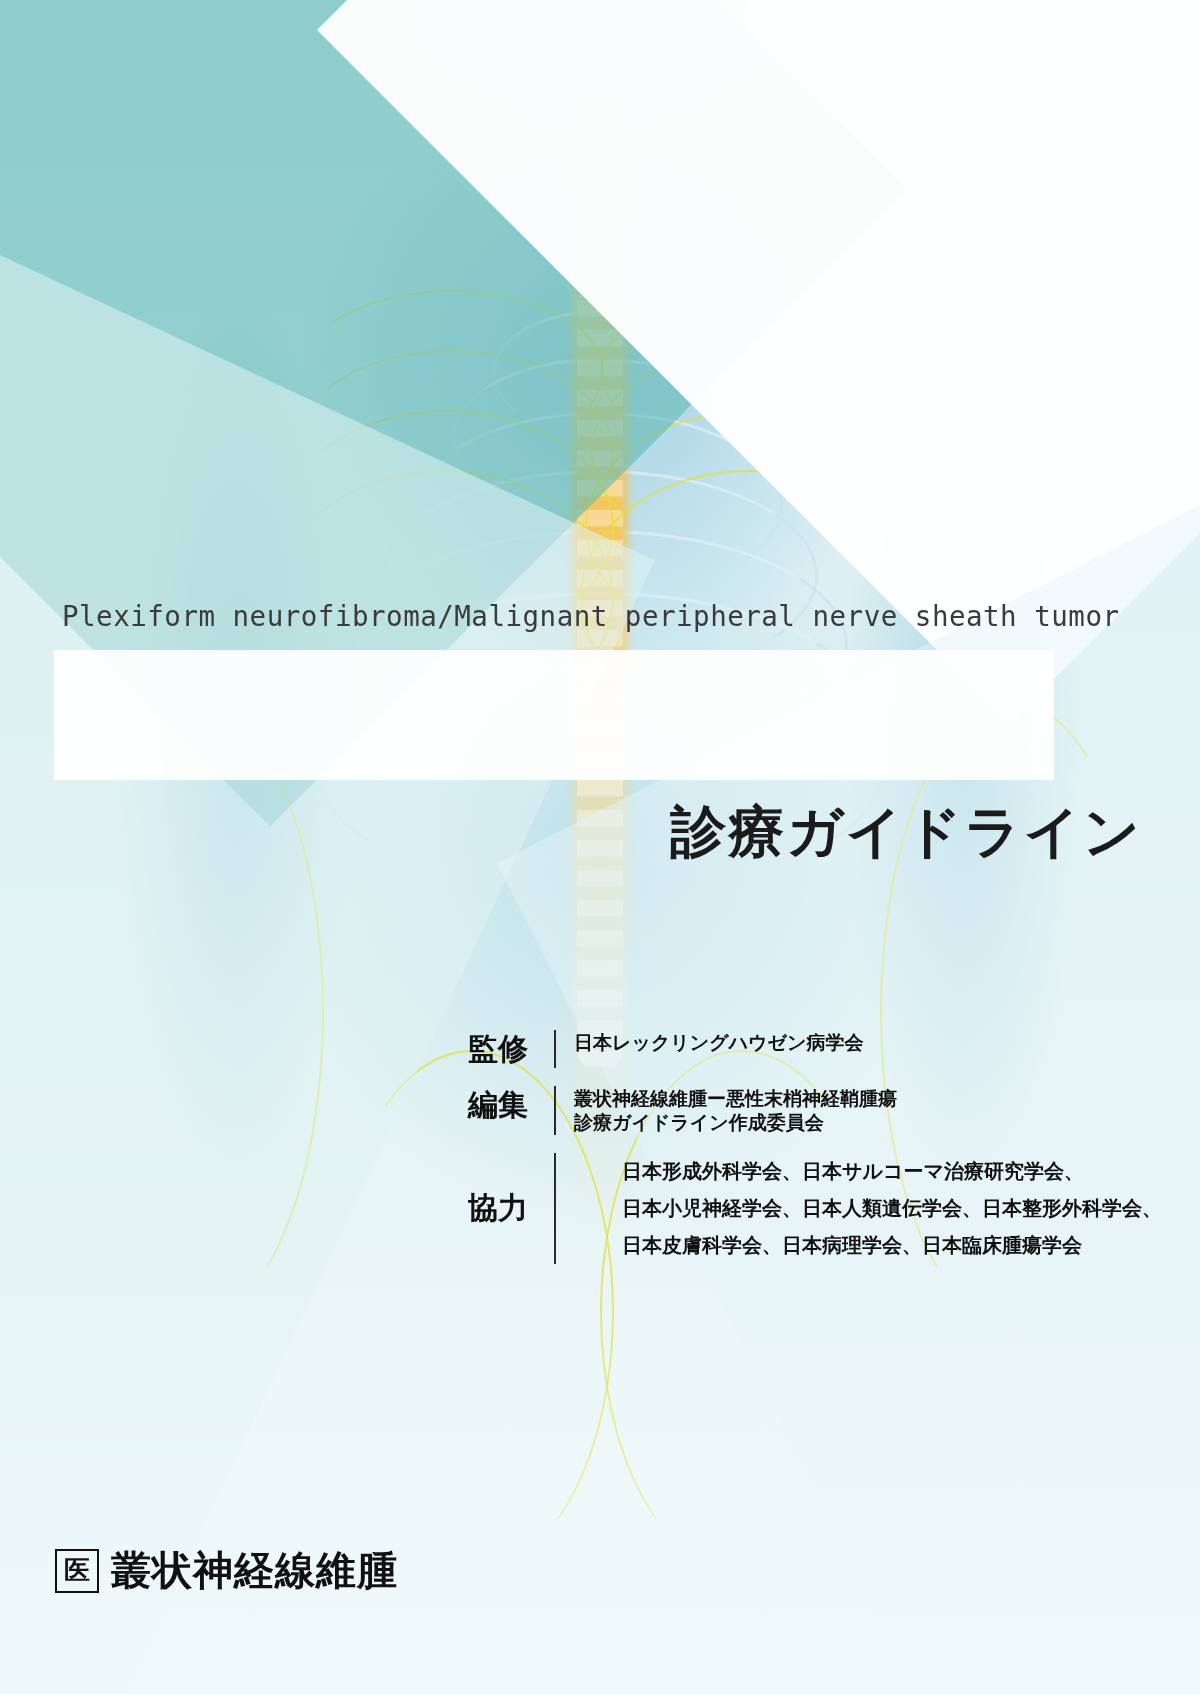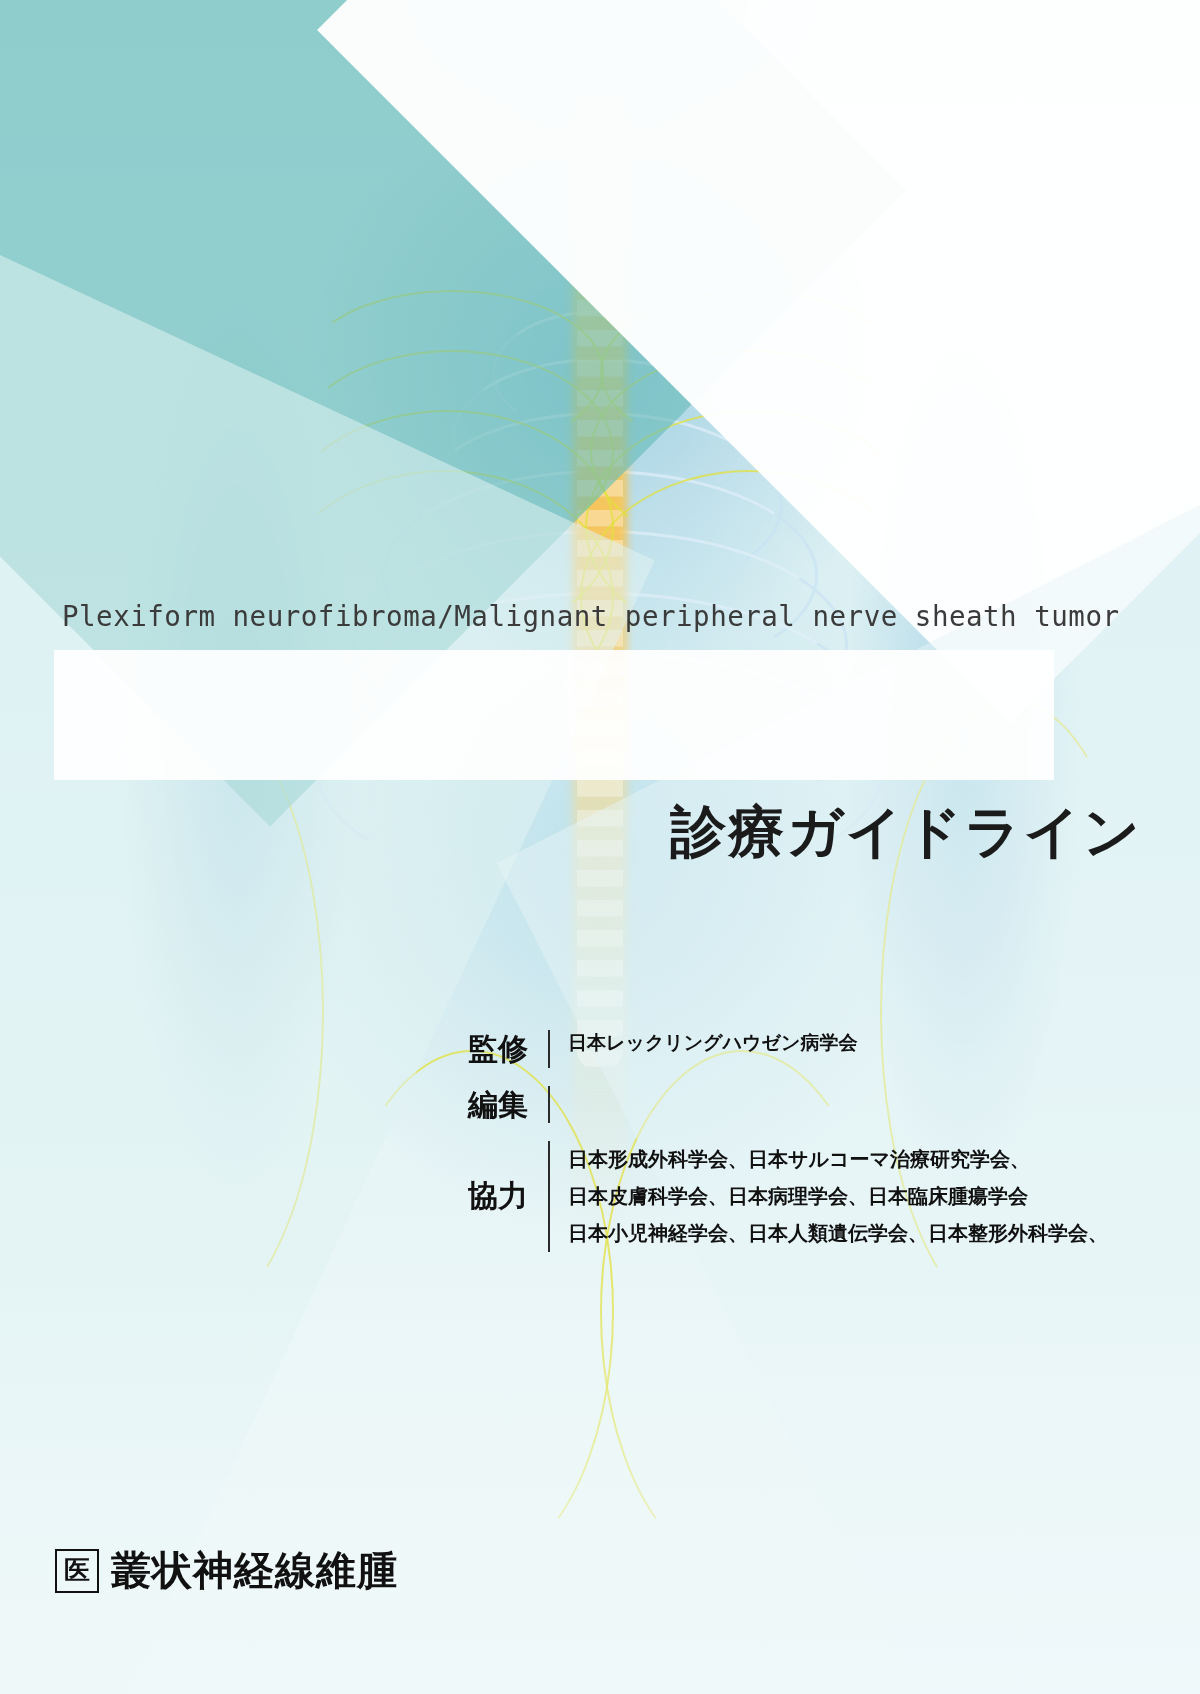--- a/index.html
+++ b/index.html
@@ -220,21 +220,21 @@
   }
   .credit-row {
     display: flex;
     align-items: flex-start;
     margin-bottom: 18px;
   }
   .credit-label {
     width: 108px;
     flex: 0 0 108px;
     text-align: right;
-    padding-right: 20px;
+    padding-right: 26px;
     font-family: "DejaVu Sans", sans-serif;
     font-weight: 700;
     font-size: 30px;
     color: #111;
     line-height: 1.25;
   }
   .credit-rule {
     width: 2px;
     background: #2a2a2a;
     align-self: stretch;
@@ -248,20 +248,21 @@
     color: #111;
     line-height: 1.3;
   }
   .credit-row.cooperation .credit-label {
     padding-top: 36px;
   }
   .credit-row.cooperation .credit-value {
     font-size: 20px;
     font-weight: 700;
     line-height: 1.85;
+    margin-left: 48px;
   }
   .credit-value .line { display: block; white-space: nowrap; }
 
   
   .publisher {
     position: absolute;
     left: 55px;
     bottom: 96px;
     display: flex;
     align-items: center;
@@ -347,29 +348,33 @@
         <div class="credit-label">監修</div>
         <div class="credit-rule"></div>
         <div class="credit-value">
           <span class="line">日本レックリングハウゼン病学会</span>
         </div>
       </div>
 
       <div class="credit-row">
         <div class="credit-label">編集</div>
         <div class="credit-rule"></div>
+        <div class="credit-value">
+          <span class="line">叢状神経線維腫ー悪性末梢神経鞘腫瘍</span>
+          <span class="line">診療ガイドライン作成委員会</span>
+        </div>
       </div>
 
       <div class="credit-row cooperation">
         <div class="credit-label">協力</div>
         <div class="credit-rule"></div>
         <div class="credit-value">
           <span class="line">日本形成外科学会、日本サルコーマ治療研究学会、</span>
+          <span class="line">日本小児神経学会、日本人類遺伝学会、日本整形外科学会、</span>
           <span class="line">日本皮膚科学会、日本病理学会、日本臨床腫瘍学会</span>
-          <span class="line">日本小児神経学会、日本人類遺伝学会、日本整形外科学会、</span>
         </div>
       </div>
 
     </div>
 
     <div class="publisher">
       <div class="pub-mark">医</div>
       <div class="pub-name">叢状神経線維腫</div>
     </div>
 

